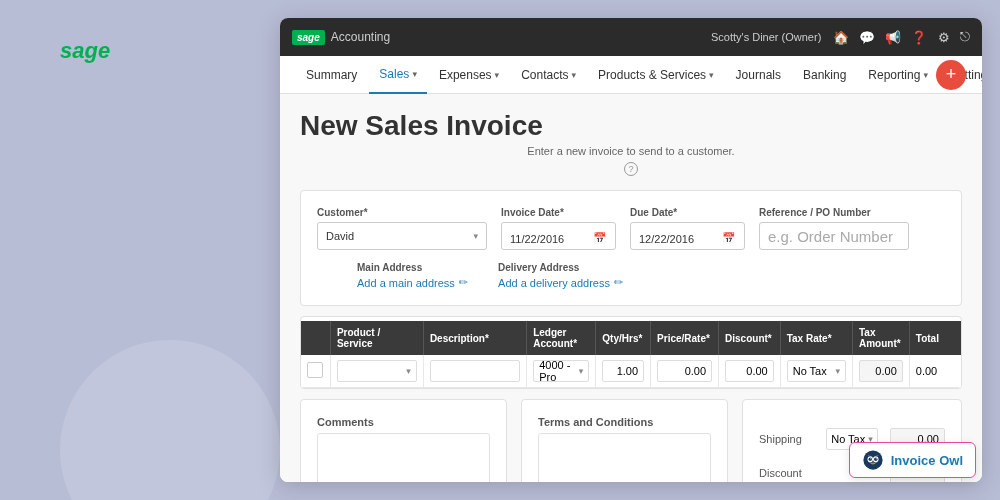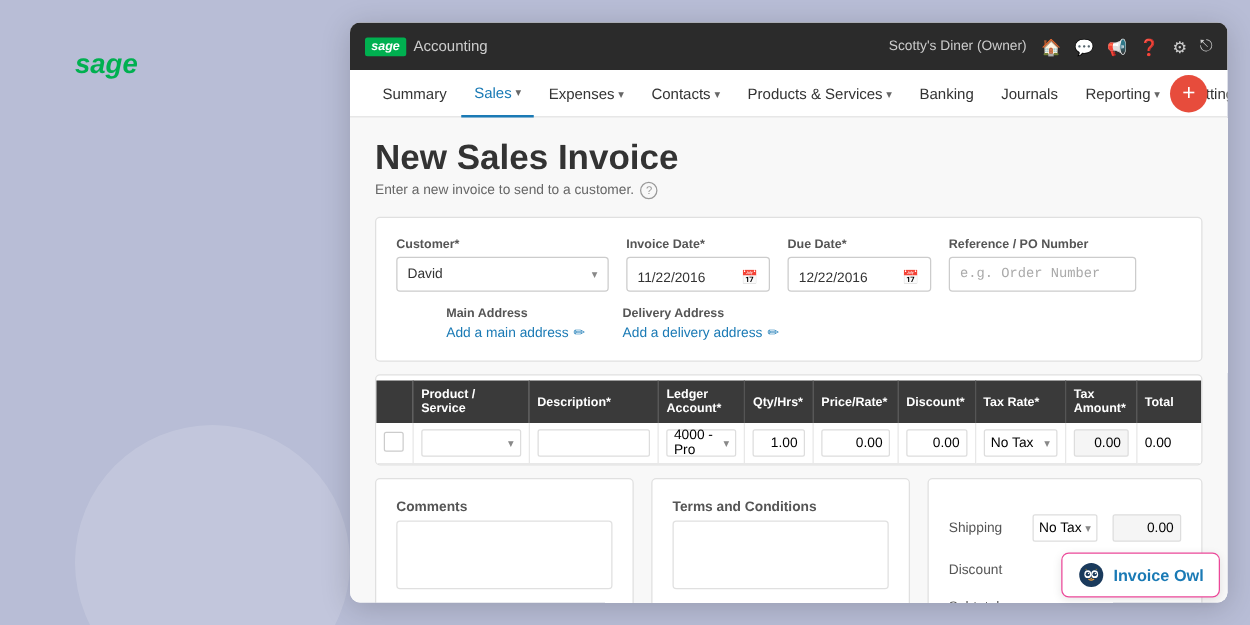--- a/index.html
+++ b/index.html
@@ -173,20 +173,21 @@
       margin-bottom: 3px;
     }
 
     .page-subtitle {
       font-size: 11px;
       color: #666;
       margin-bottom: 14px;
       display: flex;
       align-items: center;
       gap: 5px;
+      flex-direction: column;
     }
 
     .help-icon {
       width: 14px;
       height: 14px;
       border-radius: 50%;
       border: 1px solid #999;
       display: inline-flex;
       align-items: center;
       justify-content: center;
@@ -252,22 +253,21 @@
       justify-content: space-between;
     }
 
     .calendar-icon {
       font-size: 11px;
       color: #888;
     }
 
     .form-input-placeholder {
       color: #aaa;
-      font-size: 11px;
-      font-family: Liberation Mono, monospace;
+      font-size: 15px;
     }
 
     .address-section {
       display: flex;
       gap: 30px;
       margin-left: 40px;
     }
 
     .address-group {
       display: flex;
@@ -494,24 +494,24 @@
       </div>
       <div class="nav-item">
         <span>Contacts</span>
         <span class="chevron">▾</span>
       </div>
       <div class="nav-item">
         <span>Products &amp; Services</span>
         <span class="chevron">▾</span>
       </div>
       <div class="nav-item">
+        <span>Journals</span>
+      </div>
+      <div class="nav-item">
         <span>Banking</span>
-      </div>
-      <div class="nav-item">
-        <span>Journals</span>
       </div>
       <div class="nav-item">
         <span>Reporting</span>
         <span class="chevron">▾</span>
       </div>
       <div class="nav-item">
         <span>Settings</span>
       </div>
     </div>
     <div class="fab-btn">+</div>

